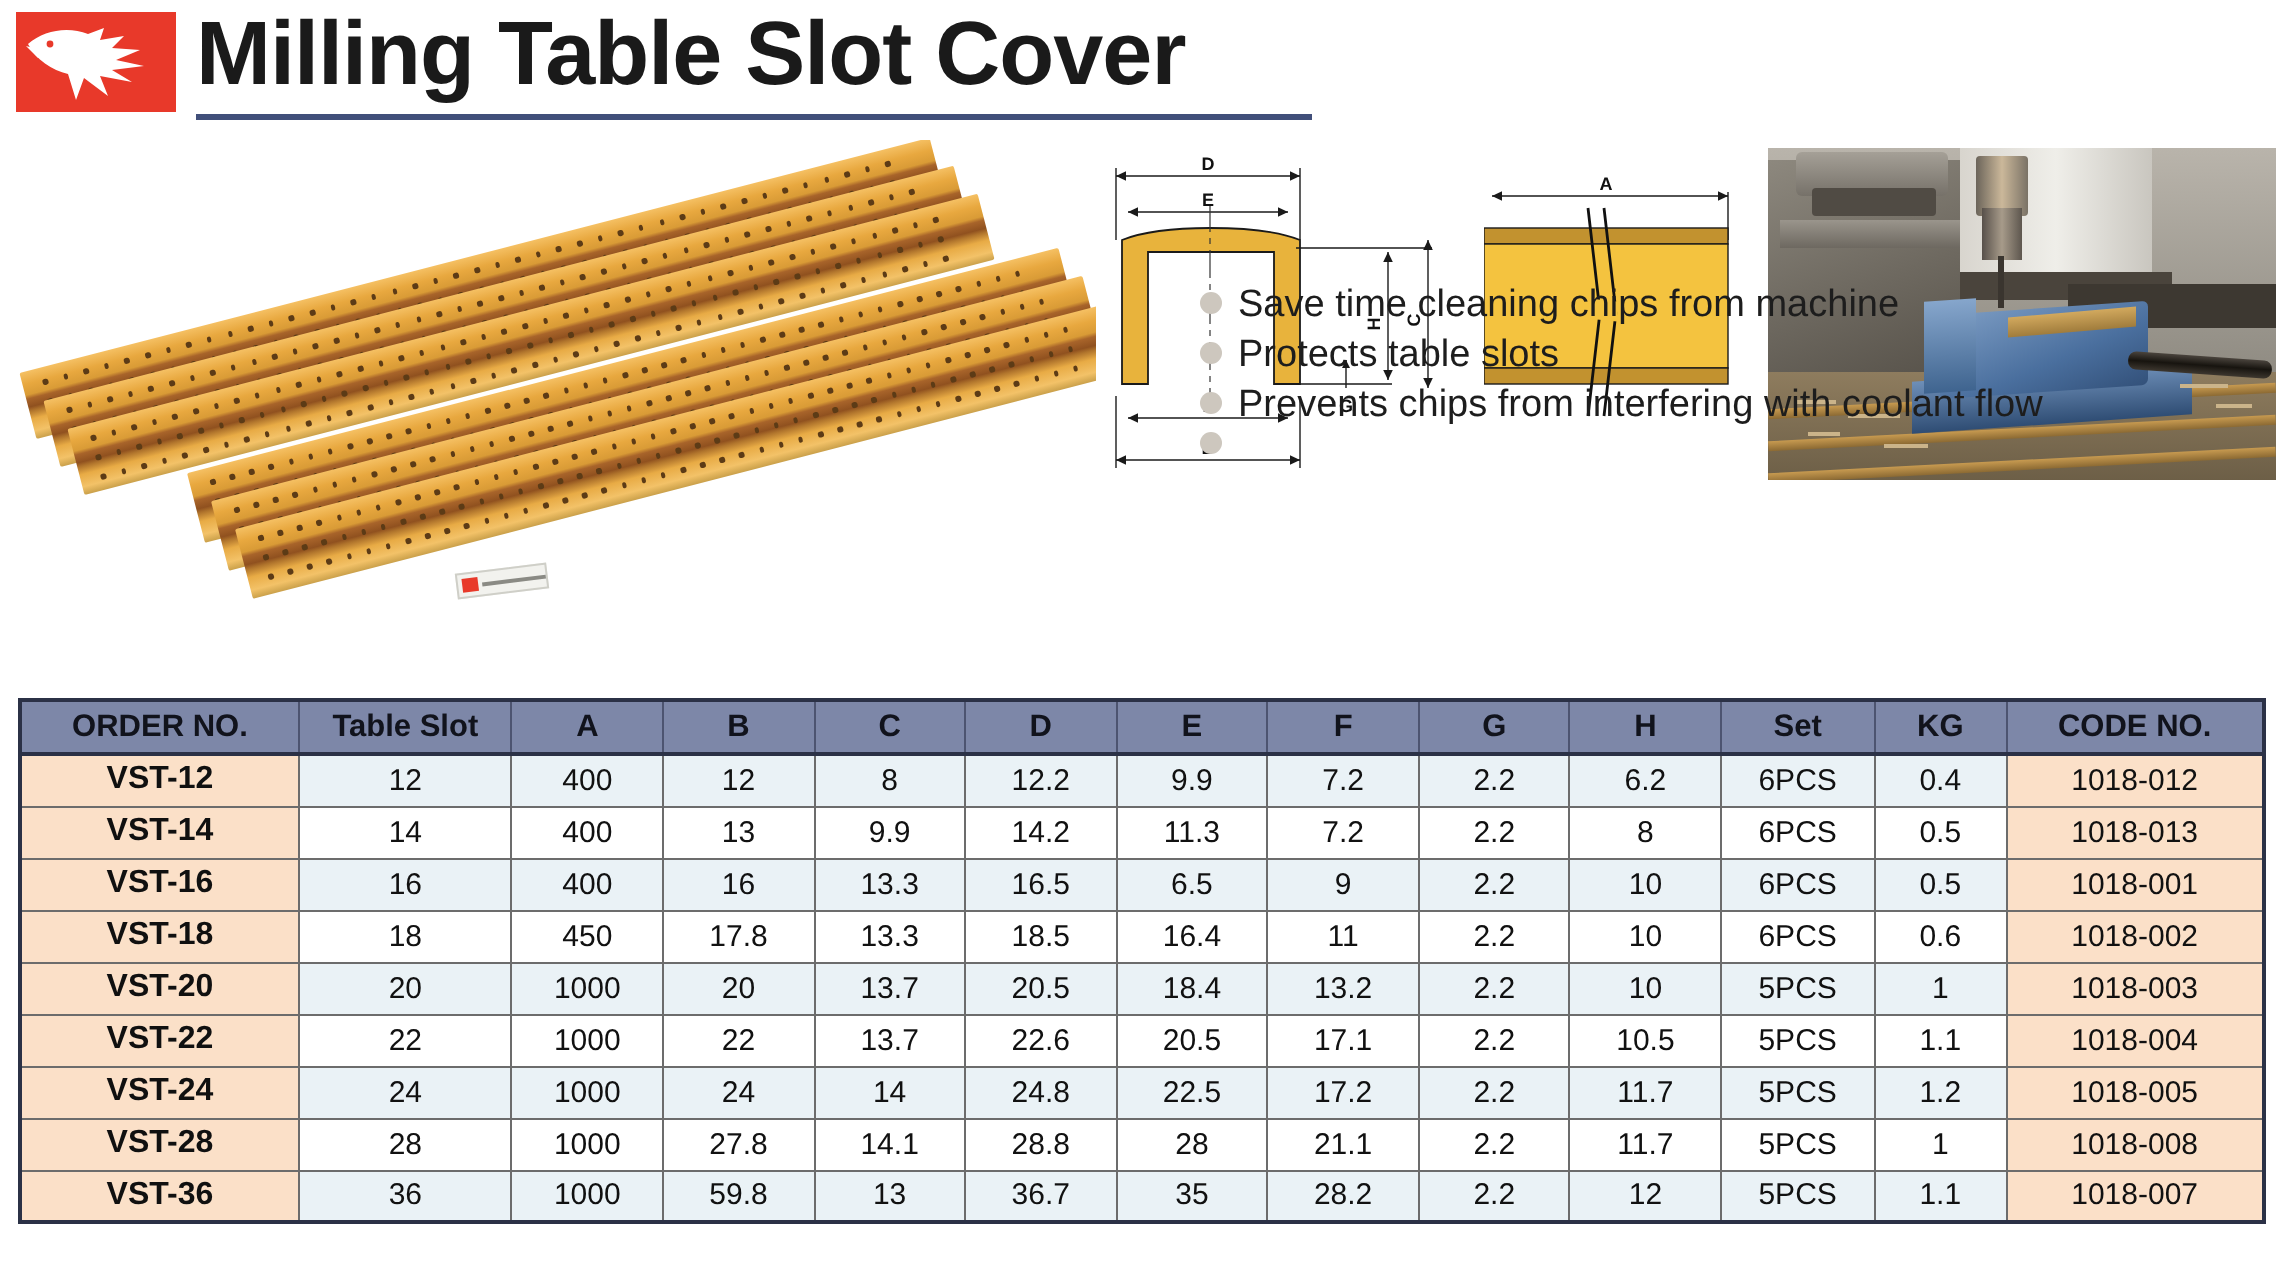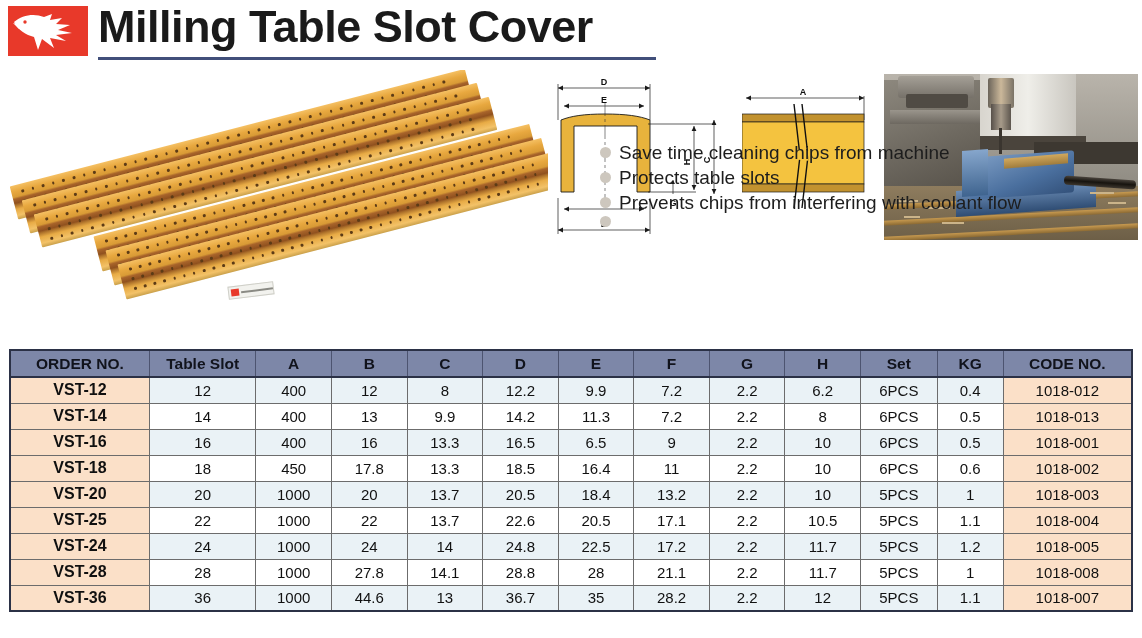--- a/index.html
+++ b/index.html
@@ -1279,21 +1279,21 @@
           <td>20.5</td>
           <td>18.4</td>
           <td>13.2</td>
           <td>2.2</td>
           <td>10</td>
           <td>5PCS</td>
           <td>1</td>
           <td class="code">1018-003</td>
         </tr>
         <tr>
-          <td class="order">VST-25</td>
+          <td class="order">VST-22</td>
           <td>22</td>
           <td>1000</td>
           <td>22</td>
           <td>13.7</td>
           <td>22.6</td>
           <td>20.5</td>
           <td>17.1</td>
           <td>2.2</td>
           <td>10.5</td>
           <td>5PCS</td>
@@ -1327,21 +1327,21 @@
           <td>2.2</td>
           <td>11.7</td>
           <td>5PCS</td>
           <td>1</td>
           <td class="code">1018-008</td>
         </tr>
         <tr class="alt">
           <td class="order">VST-36</td>
           <td>36</td>
           <td>1000</td>
-          <td>44.6</td>
+          <td>59.8</td>
           <td>13</td>
           <td>36.7</td>
           <td>35</td>
           <td>28.2</td>
           <td>2.2</td>
           <td>12</td>
           <td>5PCS</td>
           <td>1.1</td>
           <td class="code">1018-007</td>
         </tr>

